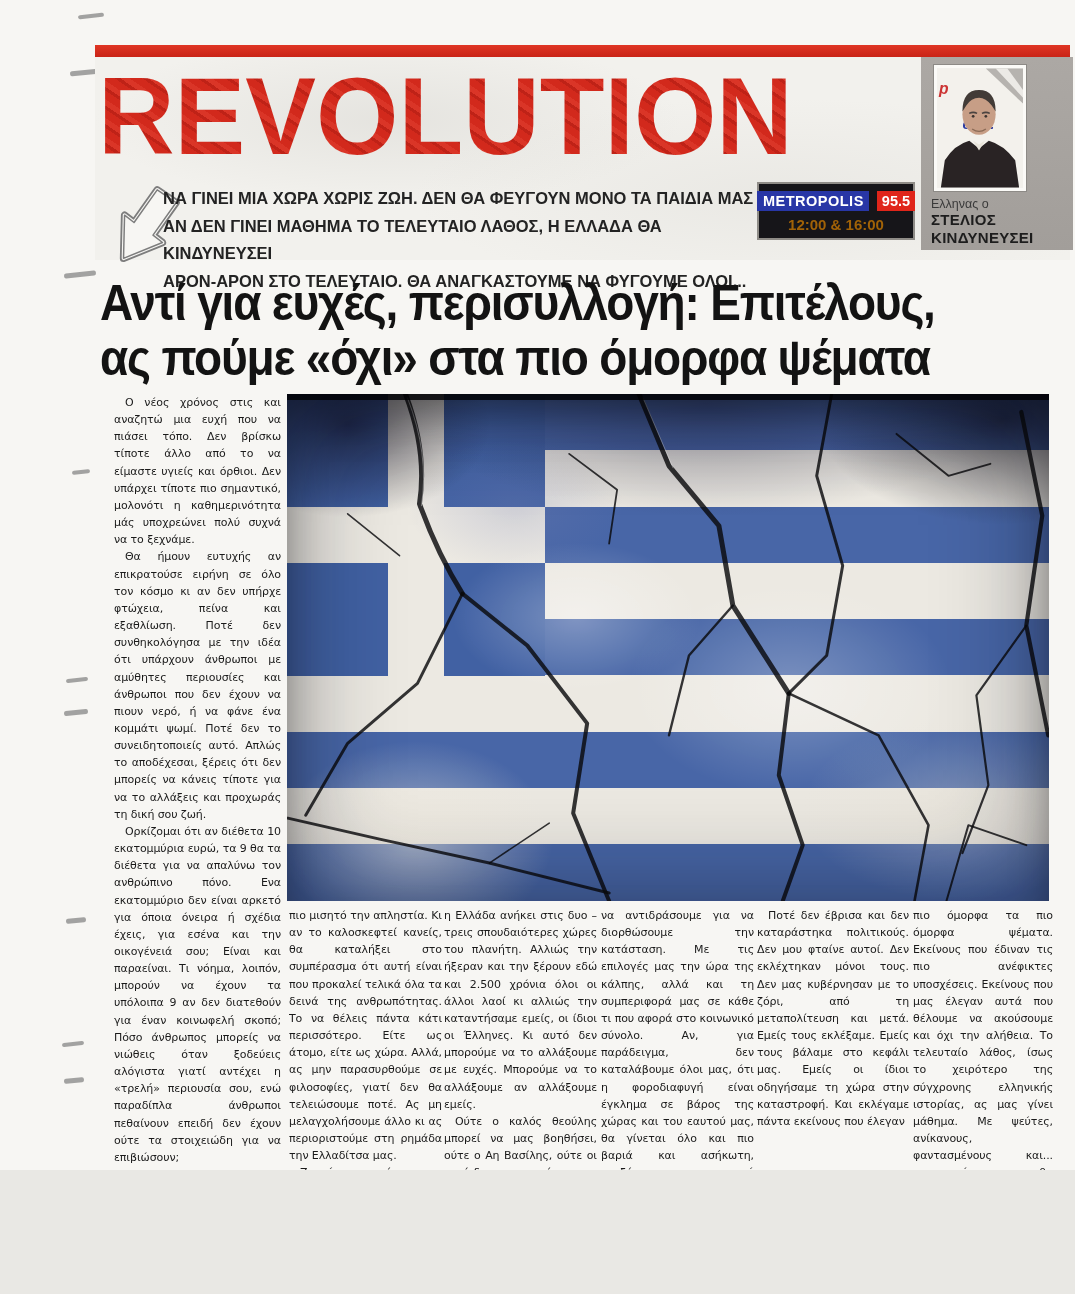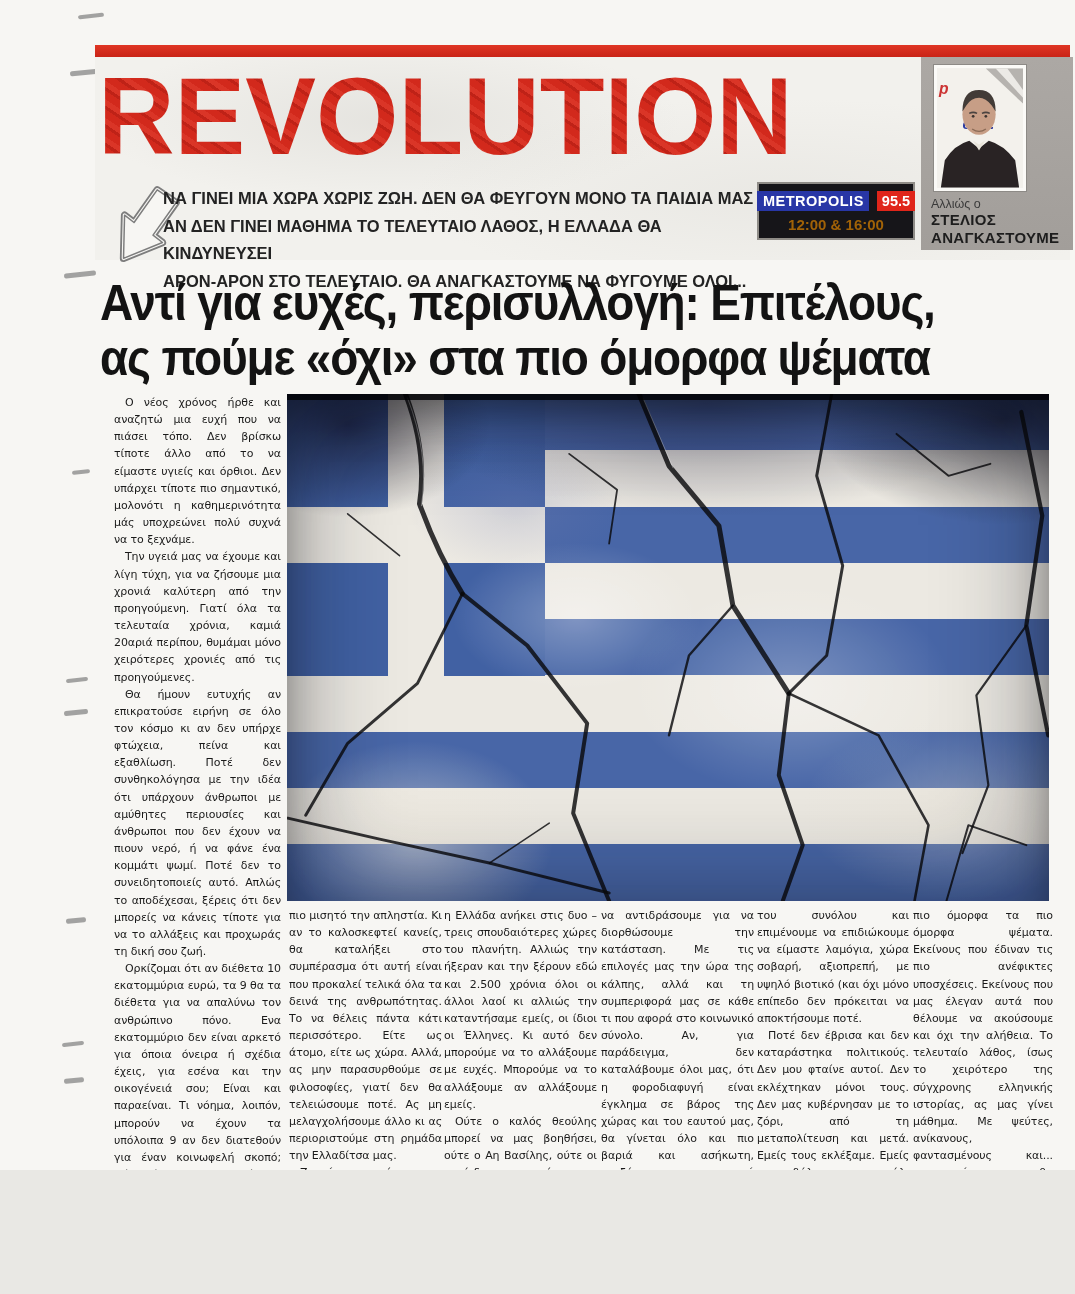--- a/index.html
+++ b/index.html
@@ -187,23 +187,23 @@
         <path d="M33,46 q4,-2 8,0 M46,46 q4,-2 8,0" stroke="#4a4340" stroke-width="1.6" fill="none"></path>
         <circle cx="37" cy="49" r="1.4" fill="#3a3330"></circle>
         <circle cx="50" cy="49" r="1.4" fill="#3a3330"></circle>
         <path d="M36,62 q7,5 14,0" stroke="#8a6a56" stroke-width="1.4" fill="none"></path>
         <path d="M4,122 L8,94 Q18,78 33,74 L43,82 L53,74 Q68,78 80,94 L84,122 Z" fill="#28222311"></path>
         <path d="M4,122 L8,94 Q18,78 33,74 L43,82 L53,74 Q68,78 80,94 L84,122 Z" fill="#292324"></path>
         <polygon points="37,74 43,84 49,74 43,78" fill="#e8e4da"></polygon>
       </svg>
     </div>
     <div class="author-caption">
-      <div class="author-prefix">Αλλιώς ο</div>
+      <div class="author-prefix">Ελληνας ο</div>
       <div class="author-name">ΣΤΕΛΙΟΣ</div>
-      <div class="author-name">ΑΝΑΓΚΑΣΤΟΥΜΕ</div>
+      <div class="author-name">ΚΙΝΔΥΝΕΥΣΕΙ</div>
     </div>
   </div>
 
   <div class="headline-line l1">Αντί για ευχές, περισυλλογή: Επιτέλους,</div>
   <div class="headline-line l2">ας πούμε «όχι» στα πιο όμορφα ψέματα</div>
 
   <div class="flag">
     <div class="stripes"></div>
     <div class="canton">
       <div class="cross-v"></div>
@@ -232,43 +232,41 @@
       <g fill="none" stroke="#ffffff" stroke-opacity=".35" stroke-linecap="round">
         <path d="M120,4 Q142,60 134,112" stroke-width="1"></path>
         <path d="M356,4 L386,74" stroke-width="1"></path>
       </g>
     </svg>
     <div class="vignette"></div>
     <div class="topedge"></div>
   </div>
 
   <div class="col col-1">
-    <p class="cont" style="text-indent:11px">Ο νέος χρόνος ήρθε και αναζητώ μια ευχή που να πιάσει τόπο. Δεν βρίσκω τίποτε άλλο από το να είμαστε υγιείς και όρθιοι. Δεν υπάρχει τίποτε πιο σημαντικό, μολονότι η καθημερινότητα μάς υποχρεώνει πολύ συχνά να το ξεχνάμε.</p>
-    <p>Την υγειά μας να έχουμε και λίγη τύχη, για να ζήσουμε μια χρονιά καλύτερη από την προηγούμενη. Γιατί όλα τα τελευταία χρόνια, καμιά 20αριά περίπου, θυμάμαι μόνο χειρότερες χρονιές από τις προηγούμενες.</p>
+    <p class="cont" style="text-indent:11px">Ο νέος χρόνος στις και αναζητώ μια ευχή που να πιάσει τόπο. Δεν βρίσκω τίποτε άλλο από το να είμαστε υγιείς και όρθιοι. Δεν υπάρχει τίποτε πιο σημαντικό, μολονότι η καθημερινότητα μάς υποχρεώνει πολύ συχνά να το ξεχνάμε.</p>
     <p>Θα ήμουν ευτυχής αν επικρατούσε ειρήνη σε όλο τον κόσμο κι αν δεν υπήρχε φτώχεια, πείνα και εξαθλίωση. Ποτέ δεν συνθηκολόγησα με την ιδέα ότι υπάρχουν άνθρωποι με αμύθητες περιουσίες και άνθρωποι που δεν έχουν να πιουν νερό, ή να φάνε ένα κομμάτι ψωμί. Ποτέ δεν το συνειδητοποιείς αυτό. Απλώς το αποδέχεσαι, ξέρεις ότι δεν μπορείς να κάνεις τίποτε για να το αλλάξεις και προχωράς τη δική σου ζωή.</p>
     <p>Ορκίζομαι ότι αν διέθετα 10 εκατομμύρια ευρώ, τα 9 θα τα διέθετα για να απαλύνω τον ανθρώπινο πόνο. Ενα εκατομμύριο δεν είναι αρκετό για όποια όνειρα ή σχέδια έχεις, για εσένα και την οικογένειά σου; Είναι και παραείναι. Τι νόημα, λοιπόν, μπορούν να έχουν τα υπόλοιπα 9 αν δεν διατεθούν για έναν κοινωφελή σκοπό; Πόσο άνθρωπος μπορείς να νιώθεις όταν ξοδεύεις αλόγιστα γιατί αντέχει η «τρελή» περιουσία σου, ενώ παραδίπλα άνθρωποι πεθαίνουν επειδή δεν έχουν ούτε τα στοιχειώδη για να επιβιώσουν;</p>
 
   </div>
 
   <div class="col col-2">
     <p class="cont">πιο μισητό την απληστία. Κι αν το καλοσκεφτεί κανείς, θα καταλήξει στο συμπέρασμα ότι αυτή είναι που προκαλεί τελικά όλα τα δεινά της ανθρωπότητας. Το να θέλεις πάντα κάτι περισσότερο. Είτε ως άτομο, είτε ως χώρα. Αλλά, ας μην παρασυρθούμε σε φιλοσοφίες, γιατί δεν θα τελειώσουμε ποτέ. Ας μη μελαγχολήσουμε άλλο κι ας περιοριστούμε στη ρημάδα την Ελλαδίτσα μας.</p>
     <p>Ζητούμενο είναι να πάψουμε να είμαστε μια... ρημάδα χώρα, γιατί, όποιος δεν το έχει καταλάβει, ή δεν το ξέρει, πρέπει να μάθει ότι</p>
   </div>
 
   <div class="col col-3">
     <p class="cont">η Ελλάδα ανήκει στις δυο – τρεις σπουδαιότερες χώρες του πλανήτη. Αλλιώς την ήξεραν και την ξέρουν εδώ και 2.500 χρόνια όλοι οι άλλοι λαοί κι αλλιώς την καταντήσαμε εμείς, οι ίδιοι οι Έλληνες. Κι αυτό δεν μπορούμε να το αλλάξουμε με ευχές. Μπορούμε να το αλλάξουμε αν αλλάξουμε εμείς.</p>
     <p>Ούτε ο καλός θεούλης μπορεί να μας βοηθήσει, ούτε ο Αη Βασίλης, ούτε οι νεράιδες και οι μάγοι των παραμυθιών. Εμείς οι ίδιοι δρομολογήσαμε την κατάντια μας, εμείς οφείλουμε</p>
   </div>
 
   <div class="col col-4">
     <p class="cont">να αντιδράσουμε για να διορθώσουμε την κατάσταση. Με τις επιλογές μας την ώρα της κάλπης, αλλά και τη συμπεριφορά μας σε κάθε τι που αφορά στο κοινωνικό σύνολο. Αν, για παράδειγμα, δεν καταλάβουμε όλοι μας, ότι η φοροδιαφυγή είναι έγκλημα σε βάρος της χώρας και του εαυτού μας, θα γίνεται όλο και πιο βαριά και ασήκωτη, ανεξάρτητα από κυβερνήσεις και ανεξάρτητα από να είμαστε ή όχι δέσμιοι μνημονίων. Αν δεν καταλάβουμε ότι ο εξυπνάκιας Ελληνας, το λαμόγιο, ζει παρασιτικά σε βάρος</p>
   </div>
 
   <div class="col col-5">
-    <p class="cont">του συνόλου και επιμένουμε να επιδιώκουμε να είμαστε λαμόγια, χώρα σοβαρή, αξιοπρεπή, με υψηλό βιοτικό (και όχι μόνο επίπεδο δεν πρόκειται να αποκτήσουμε ποτέ.</p>
     <p>Ποτέ δεν έβρισα και δεν καταράστηκα πολιτικούς. Δεν μου φταίνε αυτοί. Δεν εκλέχτηκαν μόνοι τους. Δεν μας κυβέρνησαν με το ζόρι, από τη μεταπολίτευση και μετά. Εμείς τους εκλέξαμε. Εμείς τους βάλαμε στο κεφάλι μας. Εμείς οι ίδιοι οδηγήσαμε τη χώρα στην καταστροφή. Και εκλέγαμε πάντα εκείνους που έλεγαν</p>
   </div>
 
   <div class="col col-6">
     <p class="cont">πιο όμορφα τα πιο όμορφα ψέματα. Εκείνους που έδιναν τις πιο ανέφικτες υποσχέσεις. Εκείνους που μας έλεγαν αυτά που θέλουμε να ακούσουμε και όχι την αλήθεια. Το τελευταίο λάθος, ίσως το χειρότερο της σύγχρονης ελληνικής ιστορίας, ας μας γίνει μάθημα. Με ψεύτες, ανίκανους, φαντασμένους και... αυταπατώμενους, θα κινδυνεύσουμε με όλεθρο. Δεν θα φεύγουν άρον-άρον στο εξωτερικό μόνο τα παιδιά μας. Θα υποχρεωθούμε να φύγουμε όλοι. Δεν θα υπάρχει πια ζωή εδώ...</p>
   </div>
 
   <div class="bottom-rule"></div>
 
 </div>

